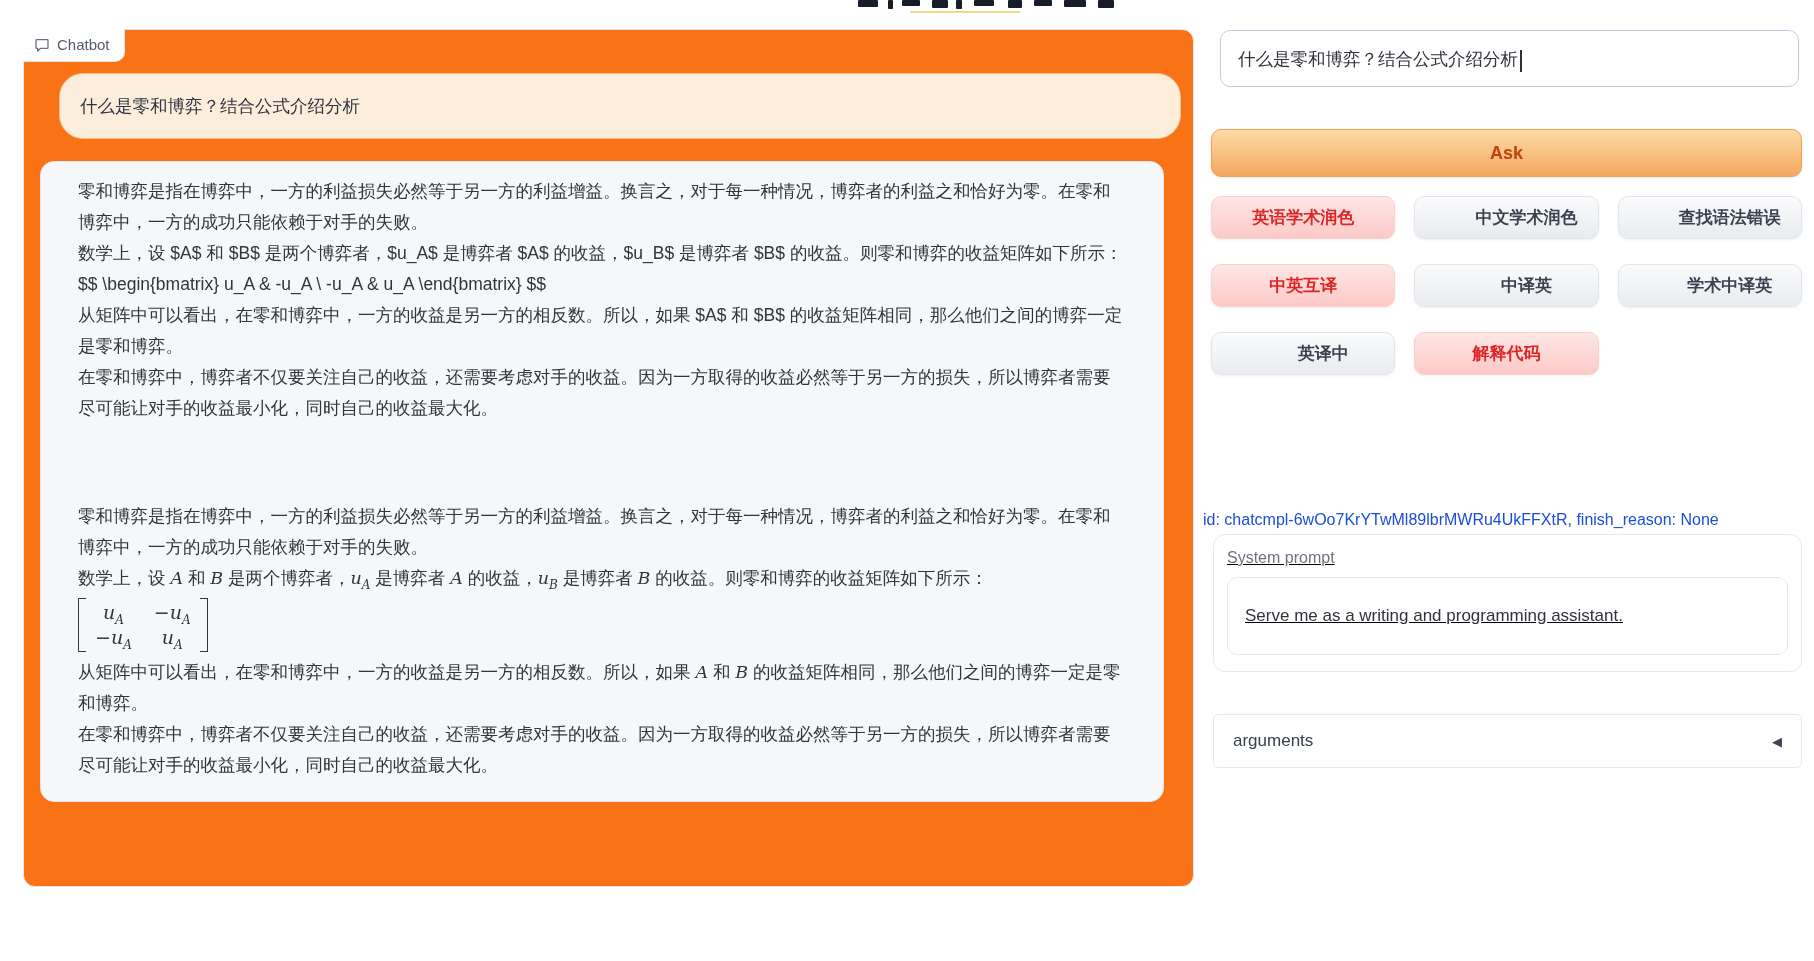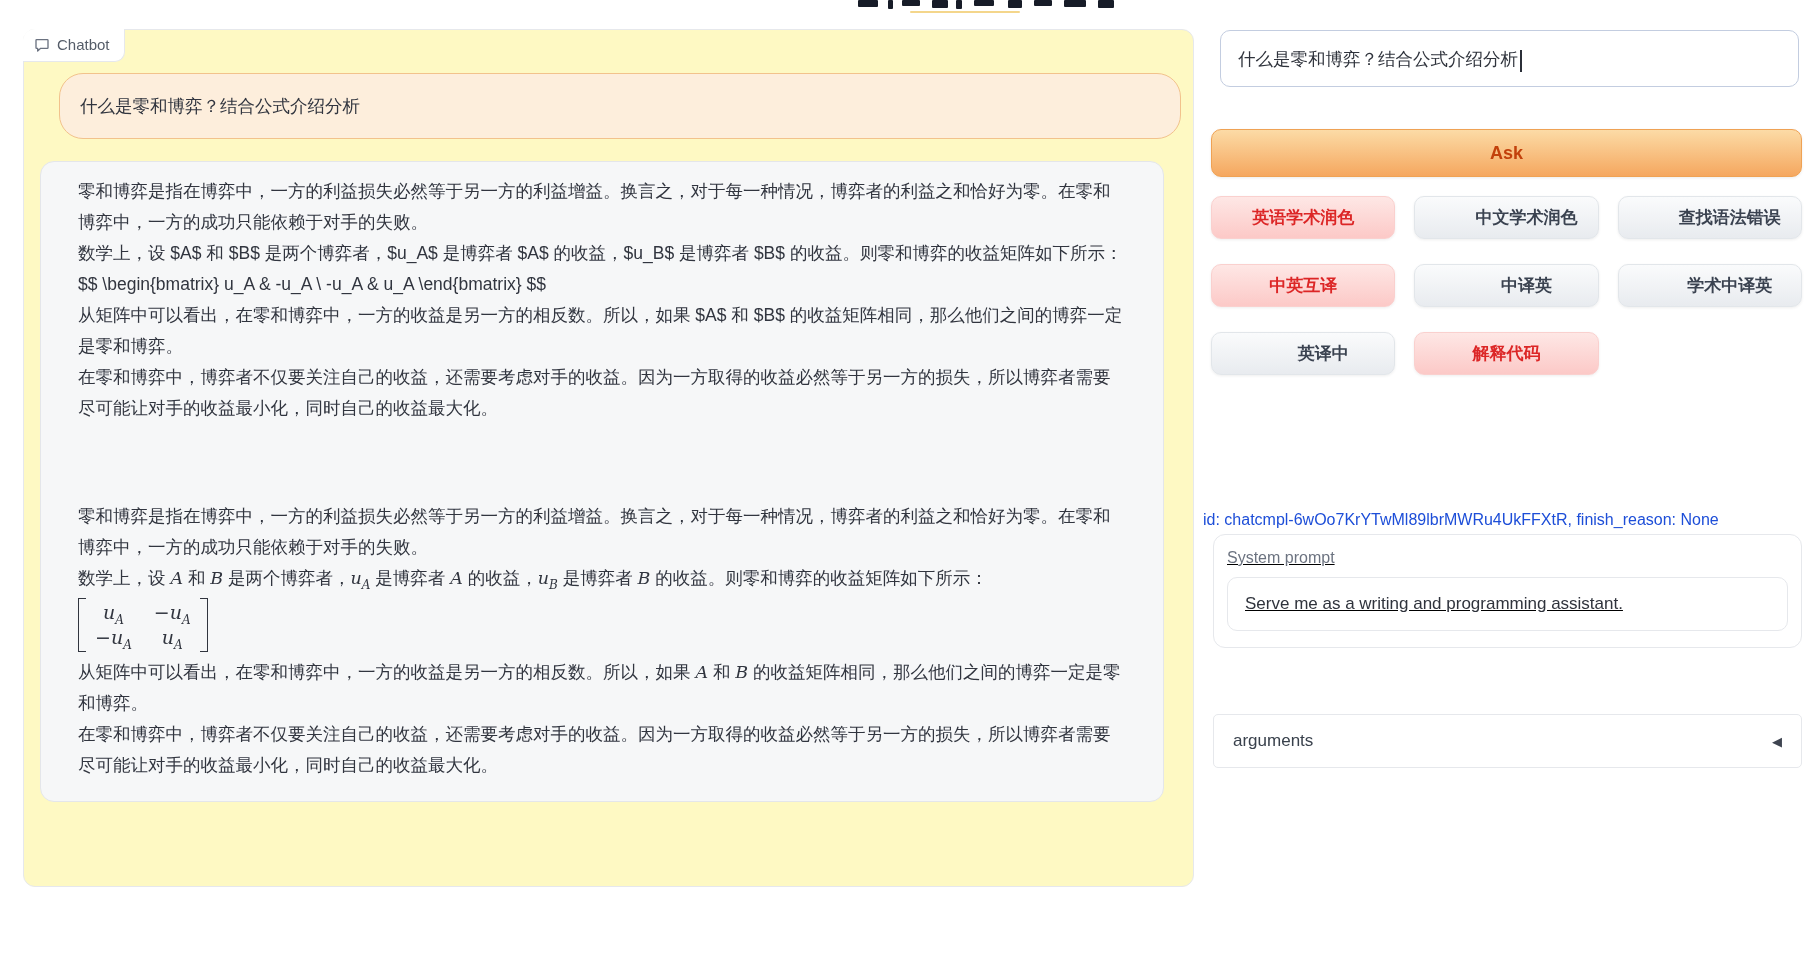--- a/index.html
+++ b/index.html
@@ -7,21 +7,21 @@
   body { font-family:"Liberation Sans","DejaVu Sans",sans-serif; }
   .app { position:relative; width:1814px; height:961px; background:#fff; overflow:hidden; }
 
   
   .title-clip { position:absolute; left:858px; top:0; width:280px; height:14px; overflow:hidden; }
   .title-clip span { position:absolute; background:#171c28; border-radius:1px; }
   .title-underline { position:absolute; left:52px; top:11px; width:110px; height:2px; background:#efc55a; opacity:.7; border-radius:1px; }
 
   
   .chat-card { position:absolute; left:23px; top:29px; width:1171px; height:858px;
-    border:1px solid #e6e8ec; border-radius:12px; background:#fef9c3; }
+    border:1px solid #e6e8ec; border-radius:12px; background:#f97316; }
   .chat-chip { position:absolute; left:-1px; top:-1px; display:flex; align-items:center; gap:7px;
     background:#fff; border-right:1px solid #e6e8ec; border-bottom:1px solid #e6e8ec;
     border-top-left-radius:12px; border-bottom-right-radius:10px; padding:7px 14px 8px 11px;
     color:#555d69; font-size:15px; }
   .chat-chip svg { display:block; }
 
   .user-bubble { position:absolute; left:35px; top:43px; width:1122px; height:66px;
     background:#fdeedc; border:1px solid #f2c28c; border-radius:24px;
     display:flex; align-items:center; padding:0 20px; font-size:17.5px; color:#31353f; }
 
@@ -60,21 +60,21 @@
   .qa-red { background:linear-gradient(180deg,#fee7e5 0%,#fcc9c7 100%); color:#dc2626; border:1px solid #fad0ce; }
   .qa-gray { background:linear-gradient(180deg,#fafbfc 0%,#e8ebef 100%); color:#3a4250; border:1px solid #e2e6ea;padding-left:40px; }
 
   .status-line { position:absolute; left:1203px; top:509px; width:600px;
     font-size:16px; color:#1d4ed8; line-height:22px; }
 
   .sys-group { position:absolute; left:1213px; top:534px; width:589px;
     border:1px solid #e6e8ec; border-radius:12px; background:#fff; padding:14px 13px 16px 13px;text-decoration:underline; }
   .sys-label { font-size:16px; color:#6c7380; margin-bottom:10px; }
   .sys-input { border:1px solid #e6e8ec; border-radius:10px; background:#fff;
-    padding:16px 17px; font-size:17px; color:#2f333c; }
+    padding:28px 17px; font-size:17px; color:#2f333c; }
 
   .accordion { position:absolute; left:1213px; top:714px; width:589px; height:54px;
     border:1px solid #e6e8ec; border-radius:5px; background:#fff;
     display:flex; align-items:center; justify-content:space-between; padding:0 19px;
     font-size:17px; color:#39414c; cursor:pointer; }
   .acc-icon { font-size:13px; color:#3e4450; }
 </style>
 </head>
 <body>
 

